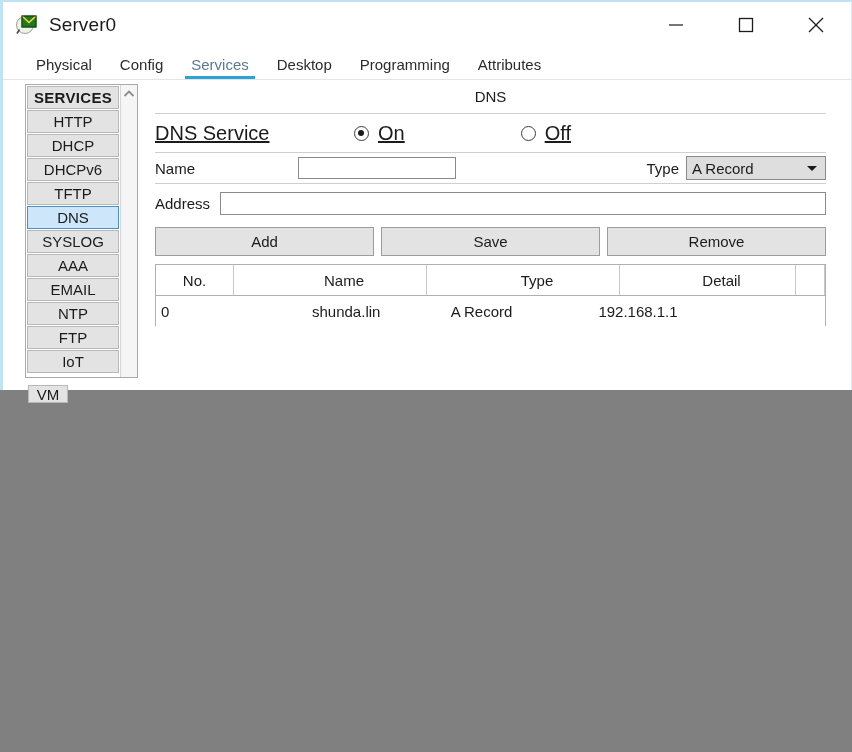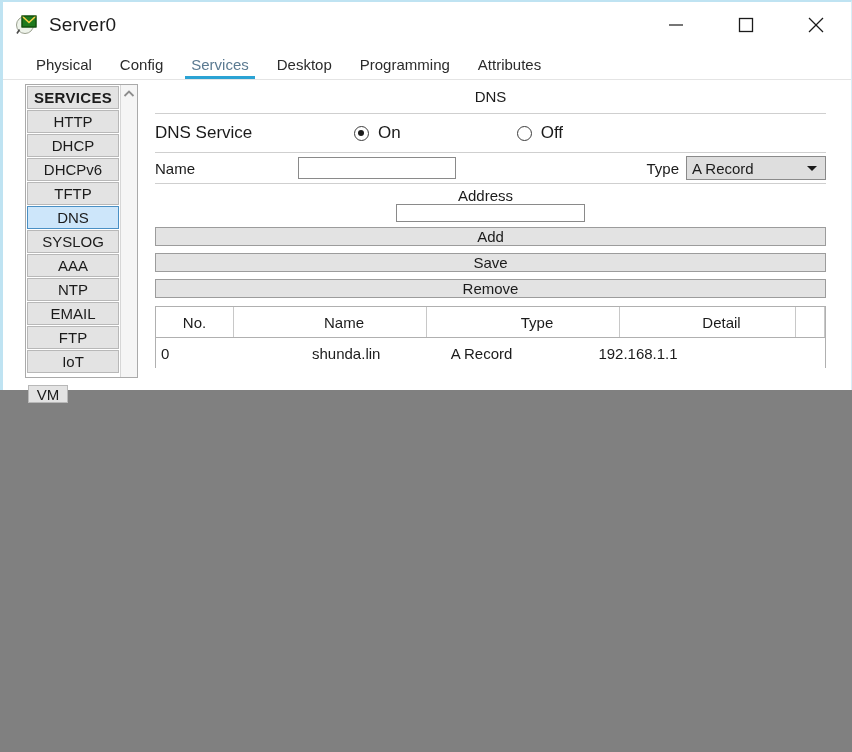--- a/index.html
+++ b/index.html
@@ -201,22 +201,23 @@
   .hr {
     height: 1px;
     background: #cfcfcf;
     margin: 0;
   }
 
   .row-service {
     display: flex;
     align-items: center;
     height: 38px;
-    font-size: 17px;
-    color: #1b1b1b;
+    font-size: 20px;
+    color: #1b1b1b;
+    text-decoration: underline;
   }
   .row-service .lbl { width: 199px; }
   .radio-group {
     display: flex;
     align-items: center;
     margin-right: 116px;
   }
   .radio {
     width: 15px;
     height: 15px;
@@ -291,30 +292,28 @@
     border-top: 5px solid #1b1b1b;
   }
 
   .row-addr {
     display: flex;
     align-items: center;
     height: 32px;
     font-size: 15px;
     color: #1b1b1b;
     margin-top: 3px;
-    flex-direction: column;
   }
   .row-addr .lbl { width: 65px; }
   .addr-input { flex: 1 1 auto; height: 23px; }
 
   .btn-row {
     display: flex;
     gap: 7px;
     margin-top: 8px;
-    flex-direction: column;
   }
   .btn {
     flex: 1 1 0;
     height: 29px;
     background: #e3e3e3;
     border: 1px solid #9c9c9c;
     box-sizing: border-box;
     display: flex;
     align-items: center;
     justify-content: center;
@@ -420,22 +419,22 @@
     <div class="sidebar-wrap">
       <div class="sidebar-list">
         <div class="svc-item header">SERVICES</div>
         <div class="svc-item">HTTP</div>
         <div class="svc-item">DHCP</div>
         <div class="svc-item">DHCPv6</div>
         <div class="svc-item">TFTP</div>
         <div class="svc-item selected">DNS</div>
         <div class="svc-item">SYSLOG</div>
         <div class="svc-item">AAA</div>
+        <div class="svc-item">EMAIL</div>
         <div class="svc-item">NTP</div>
-        <div class="svc-item">EMAIL</div>
         <div class="svc-item">FTP</div>
         <div class="svc-item">IoT</div>
       </div>
       <div class="sidebar-scroll">
         <div class="sb-arrow">
           <svg width="12" height="9" viewBox="0 0 12 9">
             <path d="M1.5 7 L6 2.5 L10.5 7" fill="none" stroke="#8d8d8d" stroke-width="1.8"></path>
           </svg>
         </div>
       </div>

